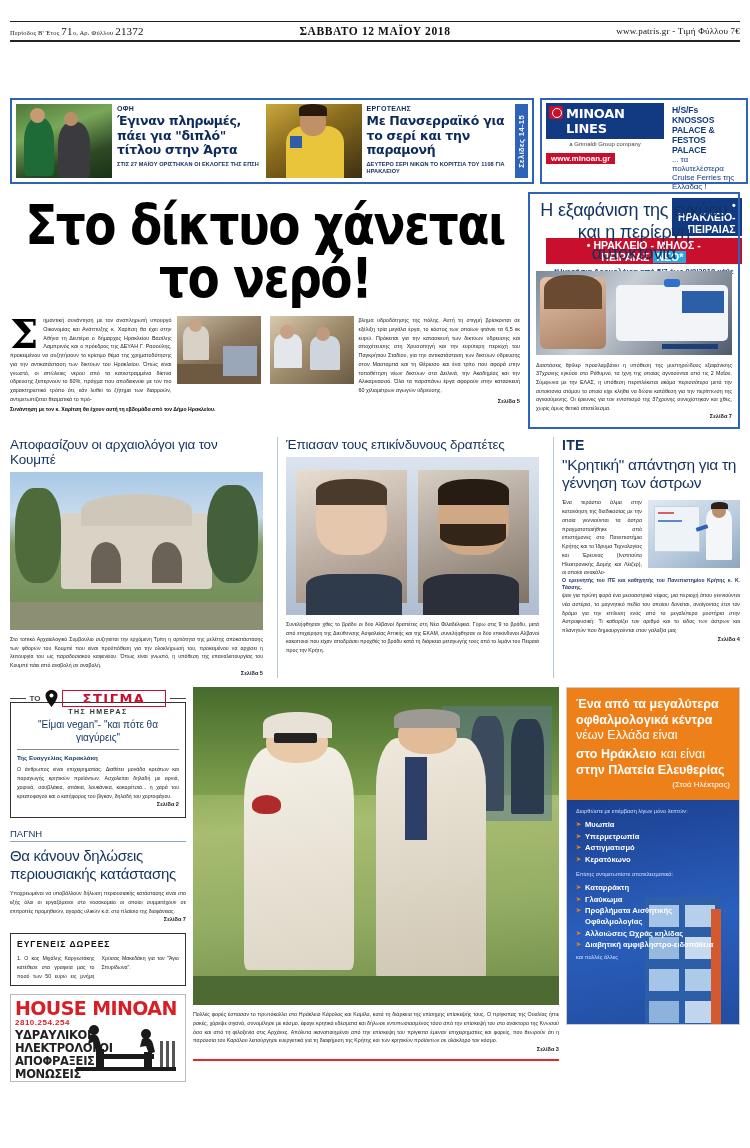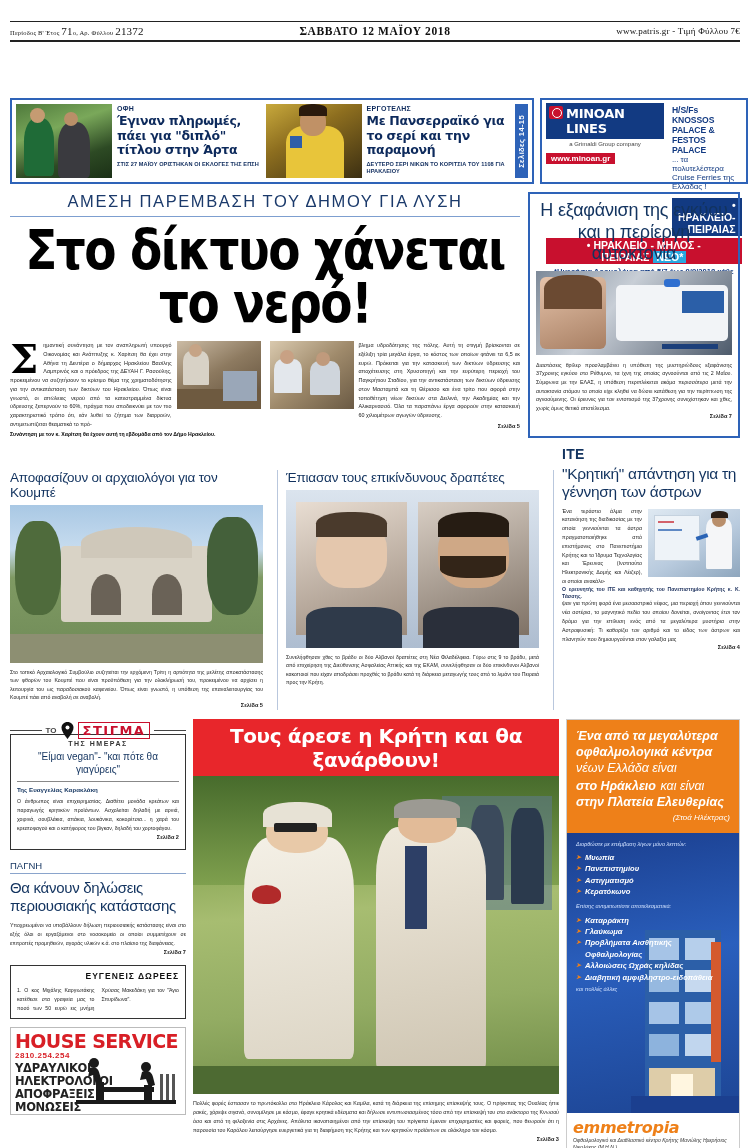--- a/index.html
+++ b/index.html
@@ -136,21 +136,21 @@
   .lead-side { flex: 0 0 212px; border: 2px solid #2e63b8; padding: 6px; }
   .side-head {
     font-size: 18px; line-height: 1.2; text-align: center; color: #12335f;
     letter-spacing: -.2px; font-weight: 400;
   }
   .side-photo { width: 100%; height: 84px; margin-top: 6px; position: relative; overflow: hidden; }
   .side-text { font-size: 5.3px; line-height: 1.62; text-align: justify; margin-top: 6px; color: #1a1a1a; }
 
   
   .mid-wrap { display: flex; gap: 8px; margin-top: 8px; }
-  .mid-col { flex: 1; border-right: 1px solid #b9c7dd; padding-right: 14px; margin-top: 24px; }
+  .mid-col { flex: 1; border-right: 1px solid #b9c7dd; padding-right: 14px; }
   .mid-head {
     font-size: 13.5px; color: #12335f; letter-spacing: -.2px; margin-bottom: 5px; font-weight: 400;
   }
   .mid-photo { width: 100%; height: 158px; position: relative; overflow: hidden; }
   .mid-cap { font-size: 5.2px; line-height: 1.62; text-align: justify; margin-top: 5px; color: #1a1a1a; }
 
   .ite-col { flex: 0 0 178px; }
   .ite-kicker { font-size: 14px; color: #12335f; letter-spacing: .3px; font-weight: bold; }
   .ite-head { font-size: 15.5px; color: #12335f; line-height: 1.16; margin-top: 3px; letter-spacing: -.3px;}
   .ite-body { font-size: 5.3px; line-height: 1.66; text-align: justify; margin-top: 6px; color: #1a1a1a; }
@@ -162,35 +162,35 @@
   .bot-left { flex: 0 0 176px; }
   .bot-center { flex: 1; }
   .bot-right { flex: 0 0 174px; }
 
   .stigma-top { display: flex; align-items: center; justify-content: center; gap: 4px; height: 22px; }
   .stigma-line { flex: 1; height: 1px; background: #444; }
   .stigma-to { font-size: 8px; font-weight: bold; color: #444; }
   .pin { width: 13px; height: 17px; position: relative; }
   .stigma-word {
     border: 1.5px solid #c8102e; color: #c8102e; font-weight: bold;
-    font-size: 13px; letter-spacing: 1.5px; padding: 0 4px; font-family: "DejaVu Sans", sans-serif;
+    font-size: 13px; letter-spacing: 1.5px; padding: 0 20px; font-family: "DejaVu Sans", sans-serif;
   }
   .stigma-box { border: 1px solid #333; padding: 5px 6px 7px; margin-top: -7px; }
   .stigma-day { text-align: center; font-size: 7px; letter-spacing: 1.5px; font-weight: bold; color: #333; margin-bottom: 4px;}
   .stigma-title { text-align: center; font-size: 10px; color: #12335f; line-height: 1.25; }
   .stigma-by { font-size: 6.2px; font-weight: bold; color: #12335f; border-top: 1px solid #888;
                margin-top: 5px; padding-top: 4px; }
   .stigma-body { font-size: 5.2px; line-height: 1.7; text-align: justify; margin-top: 4px; color: #1a1a1a; }
 
   .pagni-kicker { font-size: 9.5px; color: #12335f; border-bottom: 1px solid #8aa4cc; padding-bottom: 2px; }
   .pagni-head { font-size: 15px; color: #12335f; line-height: 1.2; margin-top: 5px; letter-spacing: -.3px;}
   .pagni-body { font-size: 5.2px; line-height: 1.7; text-align: justify; margin-top: 6px; color: #1a1a1a; }
 
   .donate-box { border: 1px solid #333; padding: 5px 6px; margin-top: 8px; }
-  .donate-title { text-align: right; font-weight: bold; font-size: 8.5px; letter-spacing: 1px; color: #111; }
+  .donate-title { text-align: left; font-weight: bold; font-size: 8.5px; letter-spacing: 1px; color: #111; }
   .donate-body { font-size: 5.2px; line-height: 1.7; text-align: justify; margin-top: 5px;
                  column-count: 2; column-gap: 7px; color: #1a1a1a; }
 
   .house-ad { border: 1px solid #bbb; margin-top: 8px; padding: 4px; height: 88px; position: relative; overflow: hidden; }
   .house-title { color: #d81f26; font-weight: bold; font-size: 19px; letter-spacing: -.6px;
                  font-family: "DejaVu Sans", sans-serif; line-height: 1; }
   .house-phone { color: #d81f26; font-weight: bold; font-size: 8px; letter-spacing: .5px; }
   .house-list { font-size: 11.5px; font-weight: bold; color: #222; line-height: 1.12; margin-top: 2px;
                 font-family: "DejaVu Sans", sans-serif; letter-spacing: -.3px; }
   .house-foot { color: #d81f26; font-weight: bold; font-size: 12px; letter-spacing: -.2px;
@@ -200,21 +200,21 @@
   .royal-head {
     background: #e8262b; color: #fff; font-weight: bold; font-size: 20px;
     text-align: center; padding: 3px 0 4px; letter-spacing: -.4px;
     font-family: "DejaVu Sans", sans-serif;
     border-top: 2px solid #e8262b;
   }
   .royal-photo { width: 100%; height: 318px; position: relative; overflow: hidden; }
   .royal-cap { font-size: 5.3px; line-height: 1.66; text-align: justify; margin-top: 5px;
                border-bottom: 2px solid #e8262b; padding-bottom: 5px; color: #1a1a1a; }
 
-  .eye-ad { border: 1px solid #ccc; height: 430px; position: relative; overflow: hidden; font-style: italic; }
+  .eye-ad { border: 1px solid #ccc; height: 338px; position: relative; overflow: hidden; }
   .eye-top { background: #ee8019; padding: 9px 9px 11px; color: #fff; }
   .eye-l1 { font-size: 12.5px; font-weight: bold; line-height: 1.25; }
   .eye-l2 { font-size: 12.5px; font-weight: 300; line-height: 1.25; }
   .eye-l3 { font-size: 8px; text-align: right; font-weight: 300; margin-top: 2px; }
   .eye-body { background: linear-gradient(170deg,#1b3f8f 0%,#2a5fbd 45%,#1d4594 100%);
               padding: 8px 9px; color: #fff; height: 280px; position: relative; }
   .eye-note { font-size: 5.6px; line-height: 1.3; color: #cfe0ff; margin-bottom: 4px; }
   .eye-item { font-size: 7.6px; font-weight: bold; line-height: 1.5; padding-left: 9px; position: relative; }
   .eye-item::before { content: "➤"; position: absolute; left: 0; color: #ee8019; font-size: 6px; top: 1px; }
   .eye-building { position: absolute; right: 0; bottom: 0; width: 108px; height: 205px; }
@@ -294,21 +294,20 @@
       </div>
       <div class="route2">
         <span>• ΗΡΑΚΛΕΙΟ - ΜΗΛΟΣ - ΠΕΙΡΑΙΑΣ</span><span class="neo">ΝΕΟ*</span>
       </div>
       <div class="minoan-foot">*Ημερήσια Δρομολόγια από 5/7 έως 9/9/2018 κάθε ΠΕΜΠΤΗ &amp; ΚΥΡΙΑΚΗ στις 11:00</div>
     </div>
   </div>
 
   <div class="lead-wrap">
     <div class="lead-main">
-      <div class="lead-kicker">ΑΜΕΣΗ ΠΑΡΕΜΒΑΣΗ ΤΟΥ ΔΗΜΟΥ ΓΙΑ ΛΥΣΗ</div>
       <div class="lead-head">Στο δίκτυο χάνεται το νερό!</div>
       <div class="lead-body">
         <div class="lead-col">
           <div class="lead-photo">
             <div class="ph" style="background:linear-gradient(150deg,#cbbba4 0%,#8d7a60 45%,#5b4a36 100%)"></div>
             <div style="position:absolute;left:6px;top:10px;width:26px;height:34px;background:#d8d2c6;border-radius:30% 30% 4% 4%"></div>
             <div style="position:absolute;left:12px;top:3px;width:13px;height:13px;background:#c6a486;border-radius:50%"></div>
             <div style="position:absolute;left:0;bottom:0;width:100%;height:20px;background:#6e5a40"></div>
             <div style="position:absolute;right:4px;top:30px;width:34px;height:30px;background:#9aa7b8"></div>
           </div>
@@ -439,21 +438,21 @@
           <span class="page-ref">Σελίδα 7</span>
         </div>
       </div>
 
       <div class="donate-box">
         <div class="donate-title">ΕΥΓΕΝΕΙΣ ΔΩΡΕΕΣ</div>
         <div class="donate-body">1. Ο κος Μιχάλης Καργιωτάκης κατέθεσε στα γραφεία μας το ποσό των 50 ευρώ εις μνήμη Χρύσας Μακεδάκη για τον "Άγιο Σπυρίδωνα".</div>
       </div>
 
       <div class="house-ad">
-        <div class="house-title">HOUSE SERVICE</div>
+        <div class="house-title">HOUSE MINOAN</div>
         <div class="house-phone">2810.254.254</div>
         <div class="house-list">
           <div>ΥΔΡΑΥΛΙΚΟΙ</div>
           <div>ΗΛΕΚΤΡΟΛΟΓΟΙ</div>
           <div>ΑΠΟΦΡΑΞΕΙΣ</div>
           <div>ΜΟΝΩΣΕΙΣ</div>
         </div>
         <div class="house-foot">ΦΡΟΝΤΙΔΑ ΚΤΙΡΙΩΝ</div>
         <div class="house-img">
           <svg viewBox="0 0 108 56">
@@ -465,21 +464,20 @@
             <circle cx="74" cy="13" r="5" fill="#1a1a1a"></circle>
             <path fill="#1a1a1a" d="M72 31h8v15h-8z"></path>
             <path fill="#1a1a1a" d="M26 33h56v5H26z"></path>
             <path fill="#555" d="M88 20h3v26h-3zM94 20h3v26h-3zM100 20h3v26h-3z"></path>
           </svg>
         </div>
       </div>
     </div>
 
     <div class="bot-center">
-      <div class="royal-head">Τους άρεσε η Κρήτη και θα ξανάρθουν!</div>
       <div class="royal-photo">
         <div class="ph" style="background:linear-gradient(175deg,#5d7f3c 0%,#86a452 22%,#a7bd71 42%,#93ac63 70%,#6f8b47 100%)"></div>
         <div style="position:absolute;left:0;top:0;width:100%;height:34%;background:linear-gradient(180deg,#476b2c,#7fa04e)"></div>
         <div style="position:absolute;right:2%;top:6%;width:30%;height:36%;background:#5e7a8f;opacity:.55"></div>
         <div style="position:absolute;right:4%;top:10%;width:9%;height:30%;background:#2b3a4d;border-radius:30% 30% 4% 4%"></div>
         <div style="position:absolute;right:15%;top:9%;width:9%;height:30%;background:#3b4a5c;border-radius:30% 30% 4% 4%"></div>
         <div style="position:absolute;left:14%;top:19%;width:30%;height:70%;background:linear-gradient(170deg,#f4f0e6,#ddd6c6);border-radius:24% 24% 4% 4%"></div>
         <div style="position:absolute;left:20%;top:11%;width:17%;height:13%;background:#e8c9a8;border-radius:46%"></div>
         <div style="position:absolute;left:19%;top:8%;width:19%;height:8%;background:#e7e2d5;border-radius:46% 46% 0 0"></div>
         <div style="position:absolute;left:22%;top:14.5%;width:12%;height:3%;background:#222;border-radius:2px"></div>
@@ -519,21 +517,21 @@
               <rect x="18" y="126" width="30" height="22" fill="#9fc2e6" opacity=".85"></rect>
               <rect x="54" y="126" width="30" height="22" fill="#dcebfa" opacity=".85"></rect>
               <rect x="18" y="160" width="66" height="36" fill="#f2d9a8" opacity=".9"></rect>
               <rect x="40" y="166" width="22" height="30" fill="#fff6e0"></rect>
               <rect x="80" y="34" width="10" height="120" fill="#d45a2e"></rect>
               <rect x="0" y="188" width="108" height="17" fill="#1b3f8f"></rect>
             </svg>
           </div>
           <div class="eye-note">Διορθώστε με επέμβαση λίγων μόνο λεπτών:</div>
           <div class="eye-item">Μυωπία</div>
-          <div class="eye-item">Πανεπιστημίου</div>
+          <div class="eye-item">Υπερμετρωπία</div>
           <div class="eye-item">Αστιγματισμό</div>
           <div class="eye-item">Κερατόκωνο</div>
           <div class="eye-note" style="margin-top:6px">Επίσης αντιμετωπίστε αποτελεσματικά:</div>
           <div class="eye-item">Καταρράκτη</div>
           <div class="eye-item">Γλαύκωμα</div>
           <div class="eye-item">Προβλήματα Αισθητικής Οφθαλμολογίας</div>
           <div class="eye-item">Αλλοιώσεις Ωχράς κηλίδας</div>
           <div class="eye-item">Διαβητική αμφιβληστρο-ειδοπάθεια</div>
           <div class="eye-note" style="margin-top:3px">και πολλές άλλες</div>
         </div>

